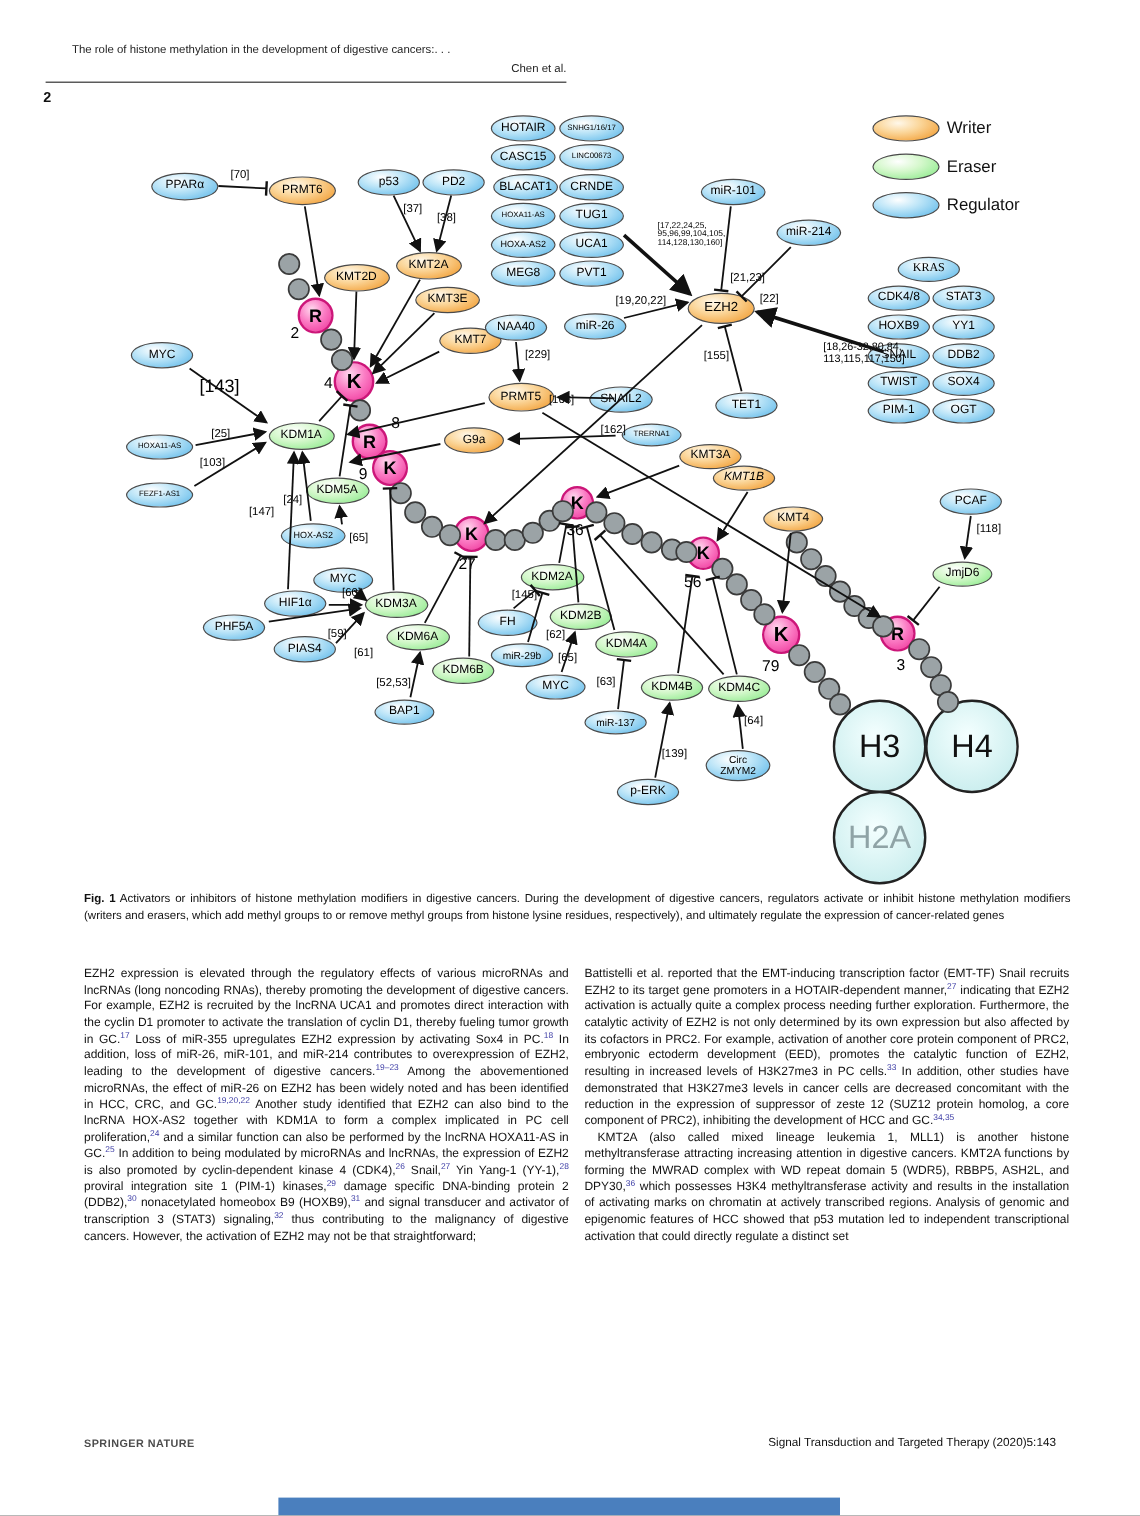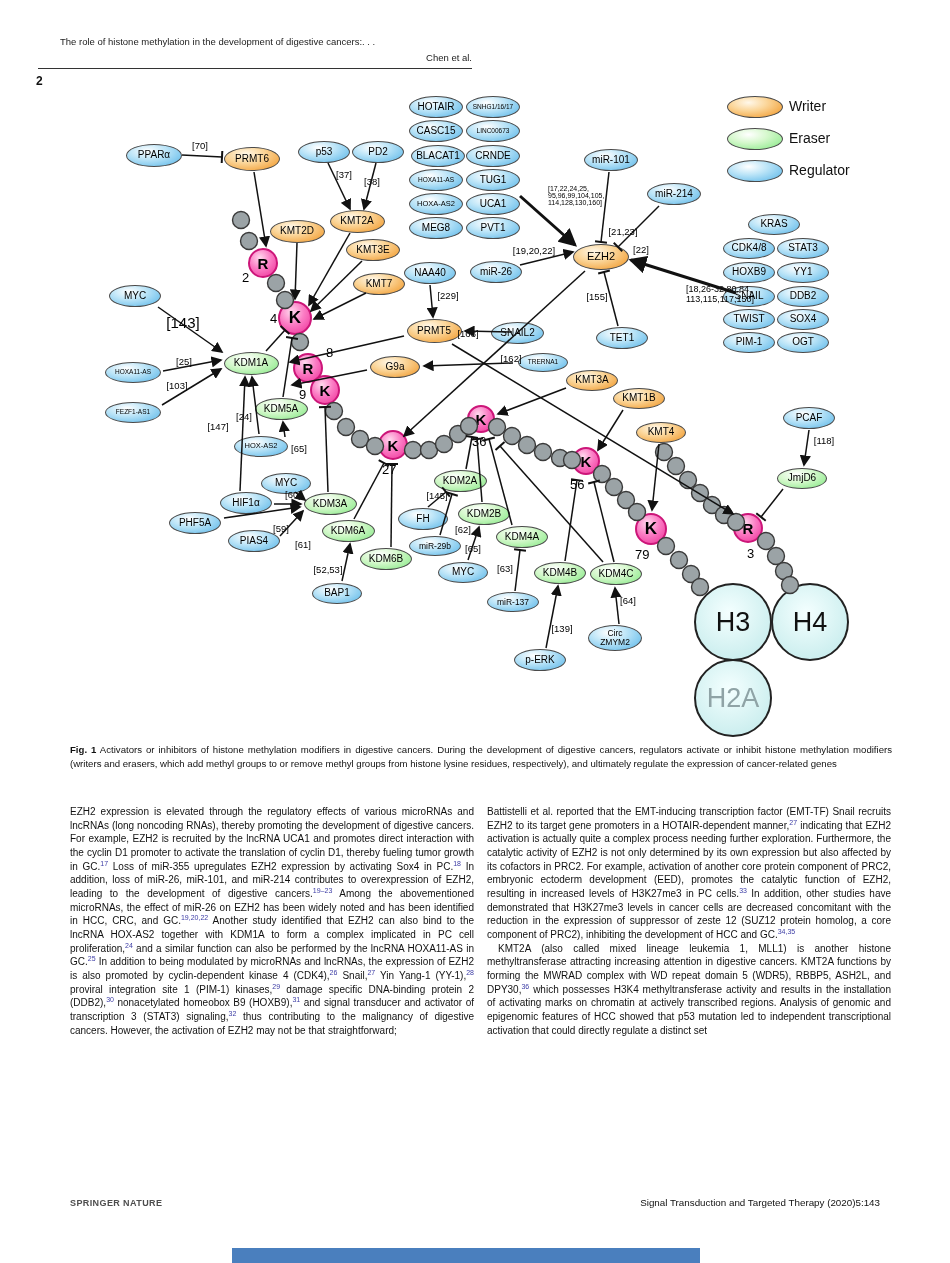--- a/index.html
+++ b/index.html
@@ -195,49 +195,49 @@
       <div class="ellipse regulator" style="left: 466px; top: 193px; width: 54px; height: 22px; font-size: 10px;">UCA1</div>
       <div class="ellipse regulator" style="left: 409px; top: 217px; width: 54px; height: 22px; font-size: 10px;">MEG8</div>
       <div class="ellipse regulator" style="left: 466px; top: 217px; width: 54px; height: 22px; font-size: 10px;">PVT1</div>
       <div class="ellipse regulator" style="left: 126px; top: 143.5px; width: 56px; height: 23px; font-size: 10px;">PPARα</div>
       <div class="ellipse writer" style="left: 224px; top: 147px; width: 56px; height: 24px; font-size: 10px;">PRMT6</div>
       <div class="ellipse regulator" style="left: 298px; top: 141px; width: 52px; height: 22px; font-size: 10px;">p53</div>
       <div class="ellipse regulator" style="left: 352px; top: 141px; width: 52px; height: 22px; font-size: 10px;">PD2</div>
       <div class="ellipse writer" style="left: 269.5px; top: 219.5px; width: 55px; height: 23px; font-size: 10px;">KMT2D</div>
       <div class="ellipse writer" style="left: 329.5px; top: 209.5px; width: 55px; height: 23px; font-size: 10px;">KMT2A</div>
       <div class="ellipse writer" style="left: 346px; top: 239px; width: 54px; height: 22px; font-size: 10px;">KMT3E</div>
-      <div class="ellipse writer" style="left: 353px; top: 273px; width: 52px; height: 22px; font-size: 10px;">KMT7</div>
+      <div class="ellipse writer" style="left: 366px; top: 273px; width: 52px; height: 22px; font-size: 10px;">KMT7</div>
       <div class="ellipse regulator" style="left: 404px; top: 262px; width: 52px; height: 22px; font-size: 10px;">NAA40</div>
       <div class="ellipse regulator" style="left: 470px; top: 261px; width: 52px; height: 22px; font-size: 10px;">miR-26</div>
       <div class="ellipse regulator" style="left: 584px; top: 149px; width: 54px; height: 22px; font-size: 10px;">miR-101</div>
       <div class="ellipse regulator" style="left: 647px; top: 183px; width: 54px; height: 22px; font-size: 10px;">miR-214</div>
       <div class="ellipse writer" style="left: 573px; top: 244px; width: 56px; height: 26px; font-size: 11px;">EZH2</div>
       <div class="ellipse regulator" style="left: 596px; top: 327px; width: 52px; height: 22px; font-size: 10px;">TET1</div>
-      <div class="ellipse regulator" style="left: 748px; top: 213.5px; width: 52px; height: 21px; font-size: 10px;">KRAS</div>
+      <div class="ellipse regulator" style="left: 748px; top: 213.5px; width: 52px; height: 21px; font-size: 10px; font-family: Liberation Serif, serif;">KRAS</div>
       <div class="ellipse regulator" style="left: 723px; top: 237.5px; width: 52px; height: 21px; font-size: 10px;">CDK4/8</div>
       <div class="ellipse regulator" style="left: 777px; top: 237.5px; width: 52px; height: 21px; font-size: 10px;">STAT3</div>
       <div class="ellipse regulator" style="left: 723px; top: 261.5px; width: 52px; height: 21px; font-size: 10px;">HOXB9</div>
       <div class="ellipse regulator" style="left: 777px; top: 261.5px; width: 52px; height: 21px; font-size: 10px;">YY1</div>
       <div class="ellipse regulator" style="left: 723px; top: 285.5px; width: 52px; height: 21px; font-size: 10px;">SNAIL</div>
       <div class="ellipse regulator" style="left: 777px; top: 285.5px; width: 52px; height: 21px; font-size: 10px;">DDB2</div>
       <div class="ellipse regulator" style="left: 723px; top: 308.5px; width: 52px; height: 21px; font-size: 10px;">TWIST</div>
       <div class="ellipse regulator" style="left: 777px; top: 308.5px; width: 52px; height: 21px; font-size: 10px;">SOX4</div>
       <div class="ellipse regulator" style="left: 723px; top: 331.5px; width: 52px; height: 21px; font-size: 10px;">PIM-1</div>
       <div class="ellipse regulator" style="left: 777px; top: 331.5px; width: 52px; height: 21px; font-size: 10px;">OGT</div>
       <div class="ellipse regulator" style="left: 109px; top: 285px; width: 52px; height: 22px; font-size: 10px;">MYC</div>
       <div class="ellipse regulator" style="left: 105px; top: 361.5px; width: 56px; height: 21px; font-size: 6.5px;">HOXA11-AS</div>
       <div class="ellipse regulator" style="left: 105px; top: 401.5px; width: 56px; height: 21px; font-size: 6.5px;">FEZF1-AS1</div>
       <div class="ellipse eraser" style="left: 223.5px; top: 351.5px; width: 55px; height: 23px; font-size: 10px;">KDM1A</div>
       <div class="ellipse eraser" style="left: 254.5px; top: 398px; width: 53px; height: 22px; font-size: 10px;">KDM5A</div>
       <div class="ellipse writer" style="left: 406.5px; top: 319px; width: 55px; height: 24px; font-size: 10px;">PRMT5</div>
       <div class="ellipse writer" style="left: 370px; top: 356px; width: 50px; height: 22px; font-size: 10px;">G9a</div>
       <div class="ellipse regulator" style="left: 491px; top: 322px; width: 53px; height: 22px; font-size: 10px;">SNAIL2</div>
       <div class="ellipse regulator" style="left: 518px; top: 352.5px; width: 50px; height: 19px; font-size: 6.5px;">TRERNA1</div>
       <div class="ellipse writer" style="left: 566px; top: 369.5px; width: 52px; height: 21px; font-size: 10px;">KMT3A</div>
-      <div class="ellipse writer" style="left: 613px; top: 387.5px; width: 52px; height: 21px; font-size: 10px;">KMT1B</div>
+      <div class="ellipse writer" style="left: 594px; top: 387.5px; width: 52px; height: 21px; font-size: 10px; font-style: italic;">KMT1B</div>
       <div class="ellipse writer" style="left: 636px; top: 421.5px; width: 50px; height: 21px; font-size: 10px;">KMT4</div>
       <div class="ellipse regulator" style="left: 234px; top: 435.5px; width: 54px; height: 21px; font-size: 7.5px;">HOX-AS2</div>
       <div class="ellipse regulator" style="left: 261px; top: 472.5px; width: 50px; height: 21px; font-size: 10px;">MYC</div>
       <div class="ellipse regulator" style="left: 220px; top: 492px; width: 52px; height: 22px; font-size: 10px;">HIF1α</div>
       <div class="ellipse regulator" style="left: 169px; top: 512px; width: 52px; height: 22px; font-size: 10px;">PHF5A</div>
       <div class="ellipse regulator" style="left: 228px; top: 530px; width: 52px; height: 22px; font-size: 10px;">PIAS4</div>
       <div class="ellipse eraser" style="left: 303.5px; top: 493px; width: 53px; height: 22px; font-size: 10px;">KDM3A</div>
       <div class="ellipse eraser" style="left: 321.5px; top: 520px; width: 53px; height: 22px; font-size: 10px;">KDM6A</div>
       <div class="ellipse eraser" style="left: 360px; top: 548px; width: 52px; height: 22px; font-size: 10px;">KDM6B</div>
       <div class="ellipse regulator" style="left: 312px; top: 582.5px; width: 50px; height: 21px; font-size: 10px;">BAP1</div>

